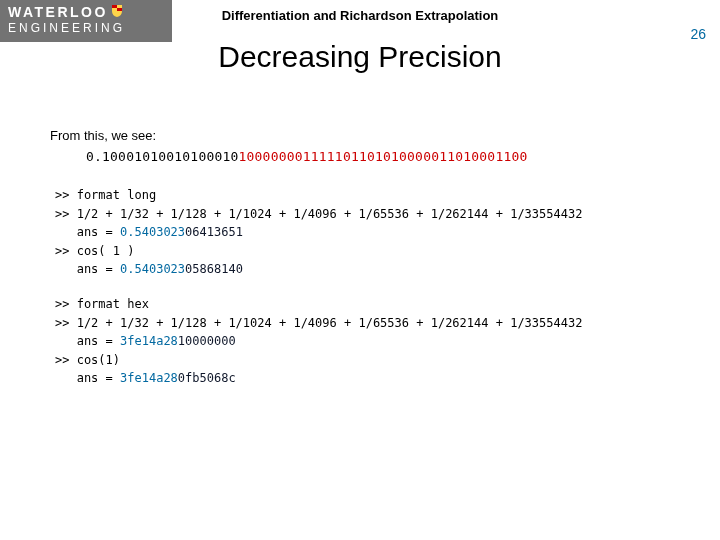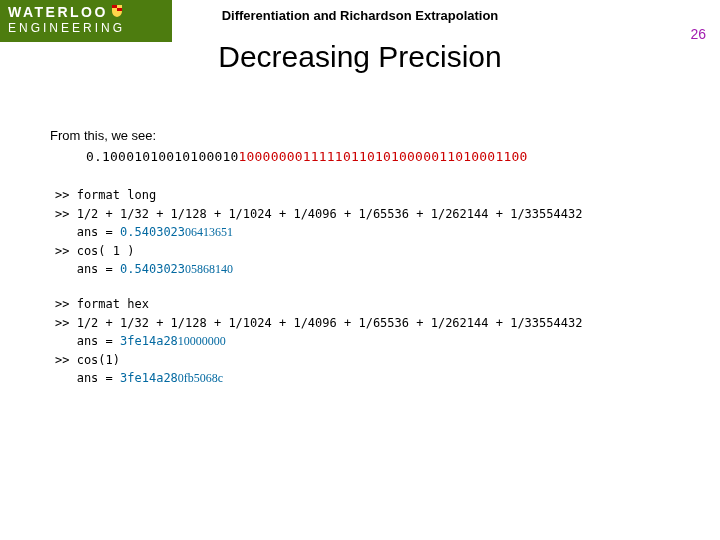--- a/index.html
+++ b/index.html
@@ -11,21 +11,21 @@
     font-family: Arial, Helvetica, sans-serif;
     overflow: hidden;
     position: relative;
   }
   .logo-bar {
     position: absolute;
     top: 0;
     left: 0;
     width: 172px;
     height: 42px;
-    background: #4d7c0f;
+    background: #737373;
     color: #ffffff;
     box-sizing: border-box;
     padding: 4px 8px 4px 8px;
     line-height: 1.0;
   }
   .logo-word {
     font-family: "Arial Black", Arial, sans-serif;
     font-weight: 900;
     font-size: 14px;
     letter-spacing: 2.5px;
@@ -63,21 +63,21 @@
     text-align: center;
     font-family: Arial, sans-serif;
     font-size: 30px;
     color: #000;
   }
   .page-num {
     position: absolute;
     top: 26px;
     right: 14px;
     font-size: 14px;
-    color: #a21caf;
+    color: #0369a1;
   }
   .body {
     position: absolute;
     top: 128px;
     left: 50px;
     right: 40px;
   }
   .lead {
     font-family: Arial, sans-serif;
     font-size: 13px;
@@ -94,21 +94,21 @@
   .binary .tail-digits { color: #cc0000; }
   .code-block {
     font-family: "Lucida Console", Consolas, monospace;
     font-size: 12px;
     line-height: 1.55;
     margin-left: 5px;
     margin-bottom: 16px;
   }
   .code-block .line { white-space: pre; }
   .ans-black { color: #0369a1; }
-  .ans-red { color: #0369a1; font-family: Liberation Serif, serif; }
+  .ans-red { color: #0f172a; }
 </style>
 </head>
 <body>
 
 <div class="logo-bar">
   <div class="logo-word">
     <span>WATERLOO</span>
     <span class="logo-icon">
       <svg width="12" height="14" viewBox="0 0 12 14">
         <path d="M1 1 H11 V7 Q11 12 6 13 Q1 12 1 7 Z" fill="#ffd54a" stroke="none"></path>

